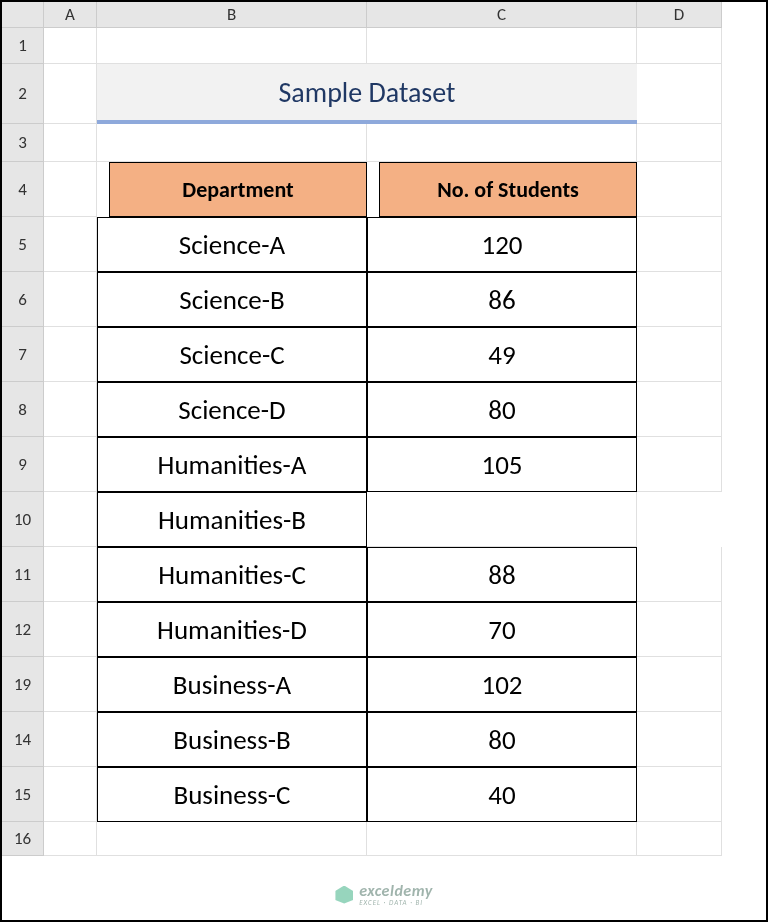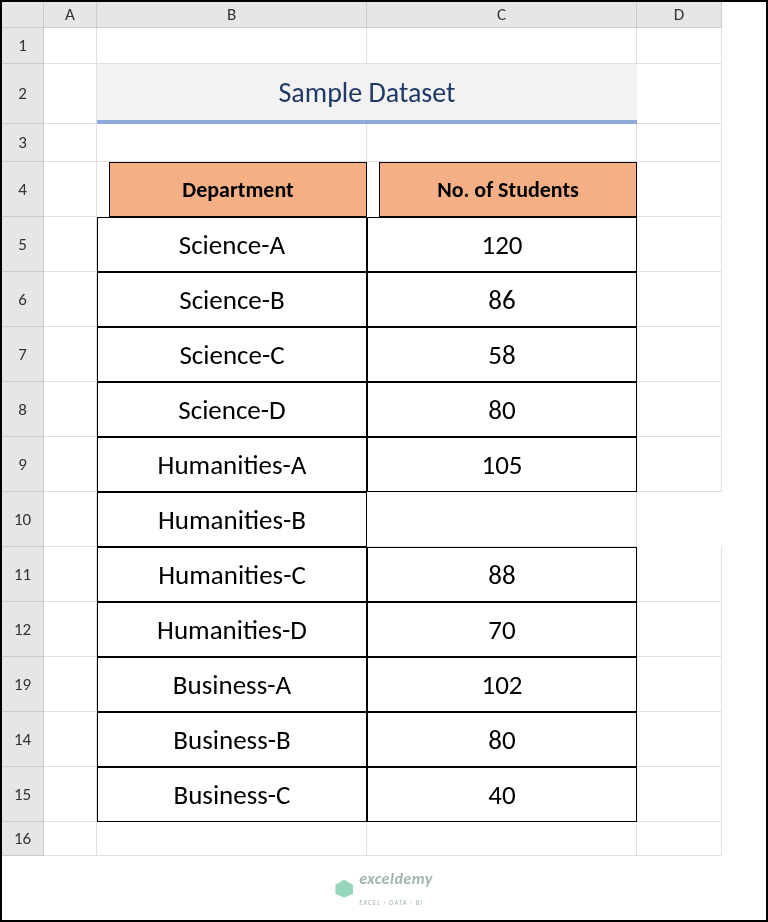--- a/index.html
+++ b/index.html
@@ -78,21 +78,21 @@
     font-size: 14px;
     font-style: italic;
   }
   .wm-logo {
     width: 18px; height: 18px;
     background: #1aa36f;
     clip-path: polygon(50% 0, 100% 30%, 100% 80%, 50% 100%, 0 80%, 0 30%);
   }
   .wm-text { line-height: 1; }
   .wm-main { font-weight: bold; color: #2e5a4a; font-size: 16px; letter-spacing: .5px;}
-  .wm-sub { font-size: 7px; color: #2e5a4a; letter-spacing: 1px; margin-top: 12px;}
+  .wm-sub { font-size: 7px; color: #2e5a4a; letter-spacing: 1px;}
 </style>
 </head>
 <body>
 
 <div class="grid">
 
   <div class="corner"></div>
 
   <div class="colhdr">A</div>
   <div class="colhdr">B</div>
@@ -130,21 +130,21 @@
 
   <div class="rowhdr" style="grid-row:7">6</div>
   <div class="cell" style="grid-row:7"></div>
   <div class="tbl-cell" style="grid-row:7;grid-column:3">Science-B</div>
   <div class="tbl-cell" style="grid-row:7;grid-column:4">86</div>
   <div class="cell" style="grid-row:7"></div>
 
   <div class="rowhdr" style="grid-row:8">7</div>
   <div class="cell" style="grid-row:8"></div>
   <div class="tbl-cell" style="grid-row:8;grid-column:3">Science-C</div>
-  <div class="tbl-cell" style="grid-row:8;grid-column:4">58</div>
+  <div class="tbl-cell" style="grid-row:8;grid-column:4">49</div>
   <div class="cell" style="grid-row:8"></div>
 
   <div class="rowhdr" style="grid-row:9">8</div>
   <div class="cell" style="grid-row:9"></div>
   <div class="tbl-cell" style="grid-row:9;grid-column:3">Science-D</div>
   <div class="tbl-cell" style="grid-row:9;grid-column:4">80</div>
   <div class="cell" style="grid-row:9"></div>
 
   <div class="rowhdr" style="grid-row:10">9</div>
   <div class="cell" style="grid-row:10"></div>

